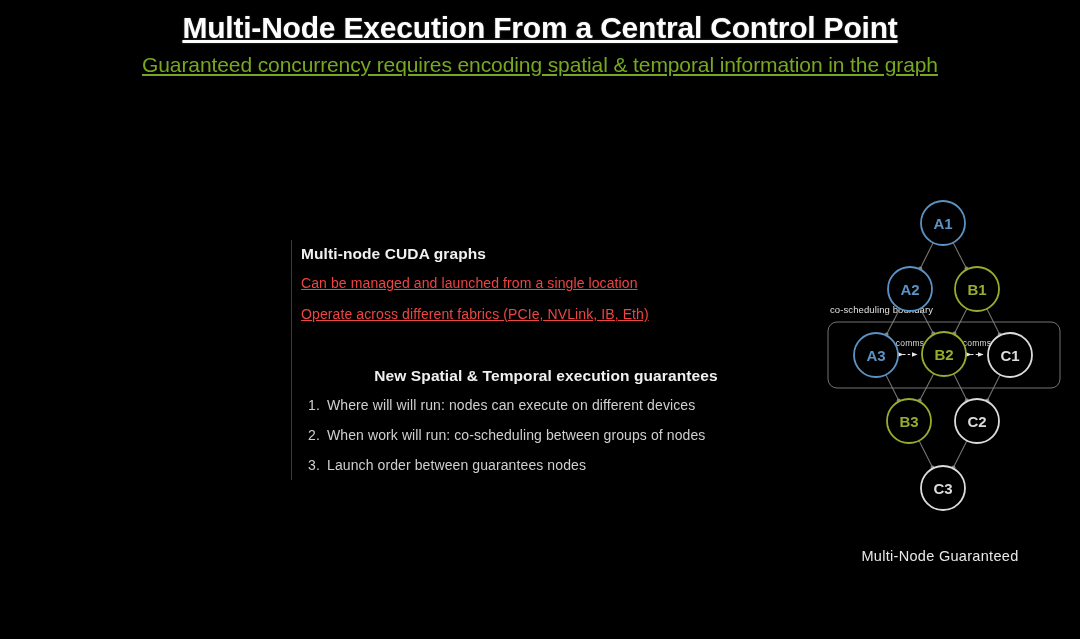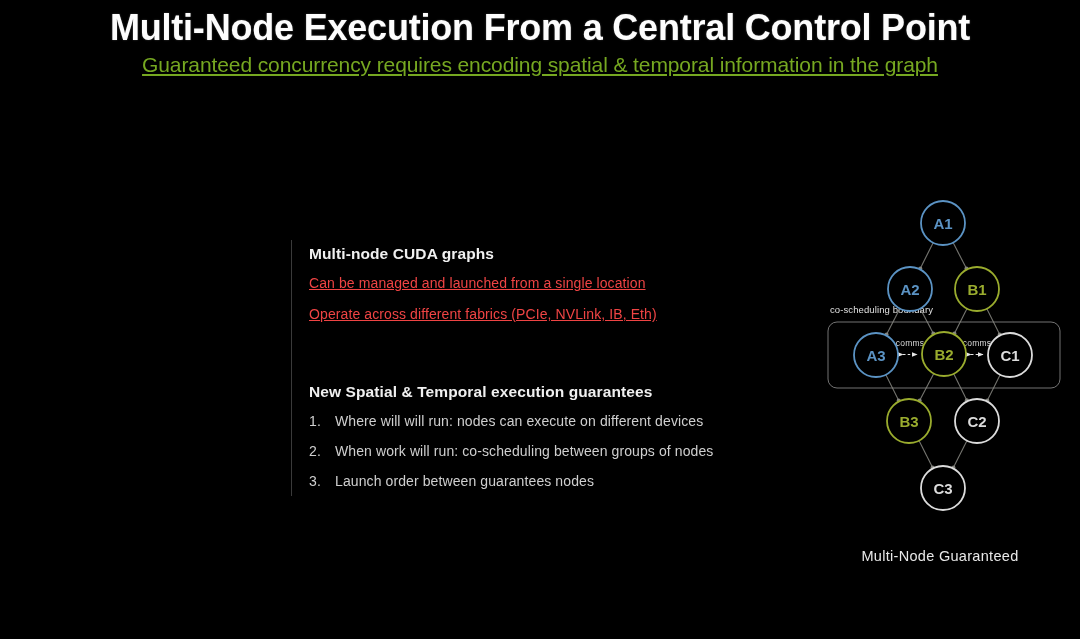--- a/index.html
+++ b/index.html
@@ -26,49 +26,50 @@
 
   
   .header {
     position: absolute;
     left: 0;
     top: 8px;
     width: 1080px;
     text-align: center;
   }
   .slide-title {
-    font-size: 36px;
+    font-size: 30px;
     font-weight: bold;
     letter-spacing: -0.2px;
     color: #fdfdfd;
     line-height: 40px;
     text-shadow: 0 0 2px rgba(255,255,255,0.25);
+    text-decoration: underline;
   }
   .slide-subtitle {
     font-size: 21px;
     font-weight: normal;
     color: #76a821;
     line-height: 30px;
     margin-top: 2px;
     letter-spacing: -0.1px;
     text-decoration: underline;
   }
 
   
   .content {
     position: absolute;
     left: 291px;
     top: 240px;
     width: 500px;
     border-left: 1px solid #3a3a3a;
-    padding-left: 17px;
+    padding-left: 9px;
     box-sizing: border-box;
   }
   .block { margin-bottom: 0; }
-  .block + .block { margin-top: 48px; }
+  .block + .block { margin-top: 32px; text-align: center; }
   .block-heading {
     font-size: 15.5px;
     font-weight: bold;
     color: #f0f0f0;
     line-height: 28px;
     letter-spacing: 0.1px;
   }
   .block-line {
     font-size: 14px;
     color: #ef4444;

